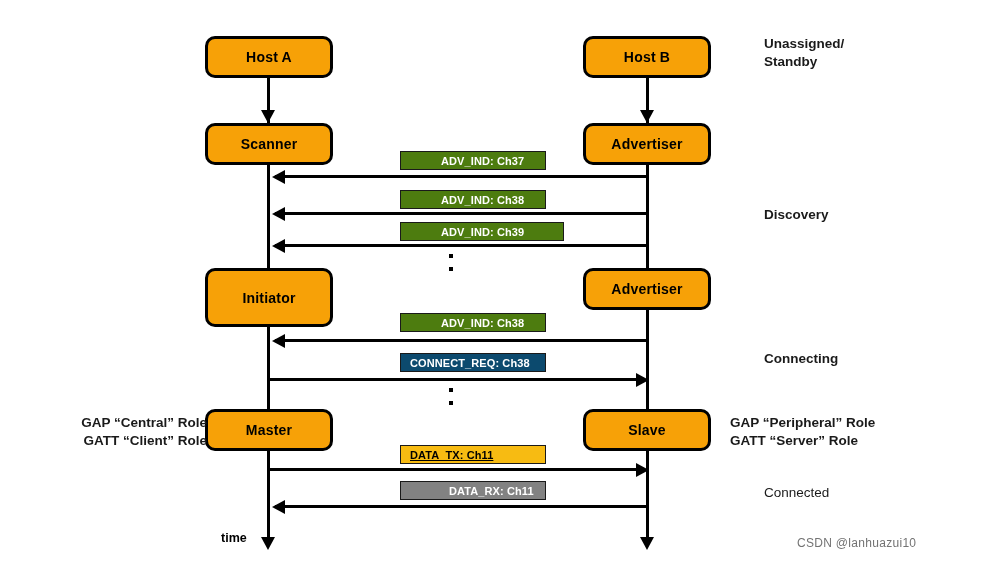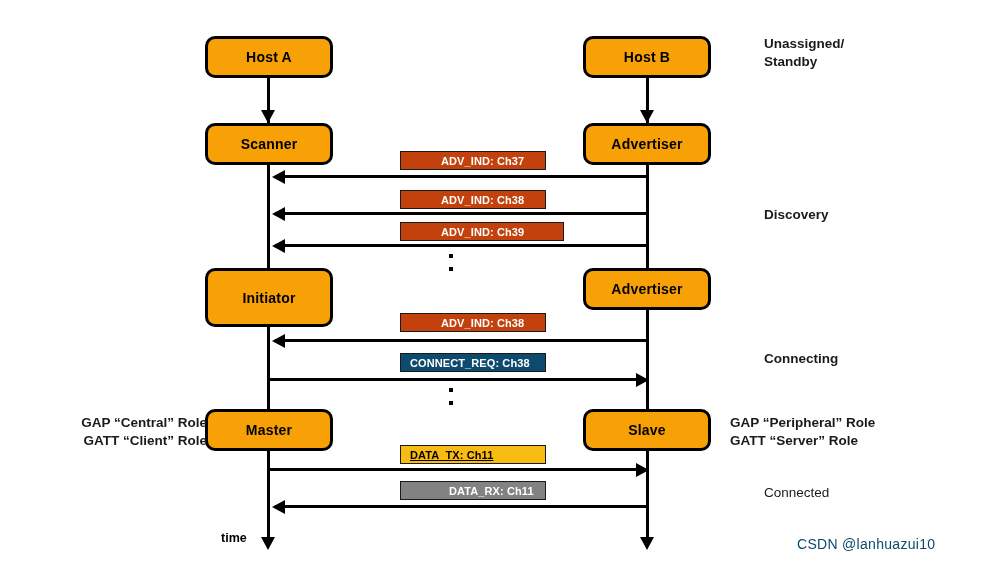--- a/index.html
+++ b/index.html
@@ -80,21 +80,21 @@
     height: 19px;
     display: flex;
     align-items: center;
     padding-left: 9px;
     font-size: 11px;
     font-weight: bold;
     letter-spacing: 0.1px;
     z-index: 5;
     white-space: nowrap;
   }
-  .msg-label.blue  { background: #c2410c; color: #ffffff; padding-left: 40px; }
+  .msg-label.blue  { background: #4d7c0f; color: #ffffff; padding-left: 40px; }
   .msg-label.red   { background: #0c4a6e; color: #ffffff; }
   .msg-label.gold  { background: #f7bb12; color: #000000; text-decoration: underline; }
   .msg-label.gray  { background: #828282; color: #ffffff; }
 
   
   .side-note {
     position: absolute;
     font-size: 13.5px;
     font-weight: bold;
     color: #1a1a1a;
@@ -124,22 +124,22 @@
     position: absolute;
     font-size: 12.5px;
     font-weight: bold;
     color: #000000;
     z-index: 5;
   }
 
   
   .watermark {
     position: absolute;
-    font-size: 14px;
-    color: #0c4a6e;
+    font-size: 12px;
+    color: #737373;
     letter-spacing: 0.3px;
     z-index: 6;
     white-space: nowrap;
   }
 </style>
 </head>
 <body>
 
 <div id="diagram">
 

